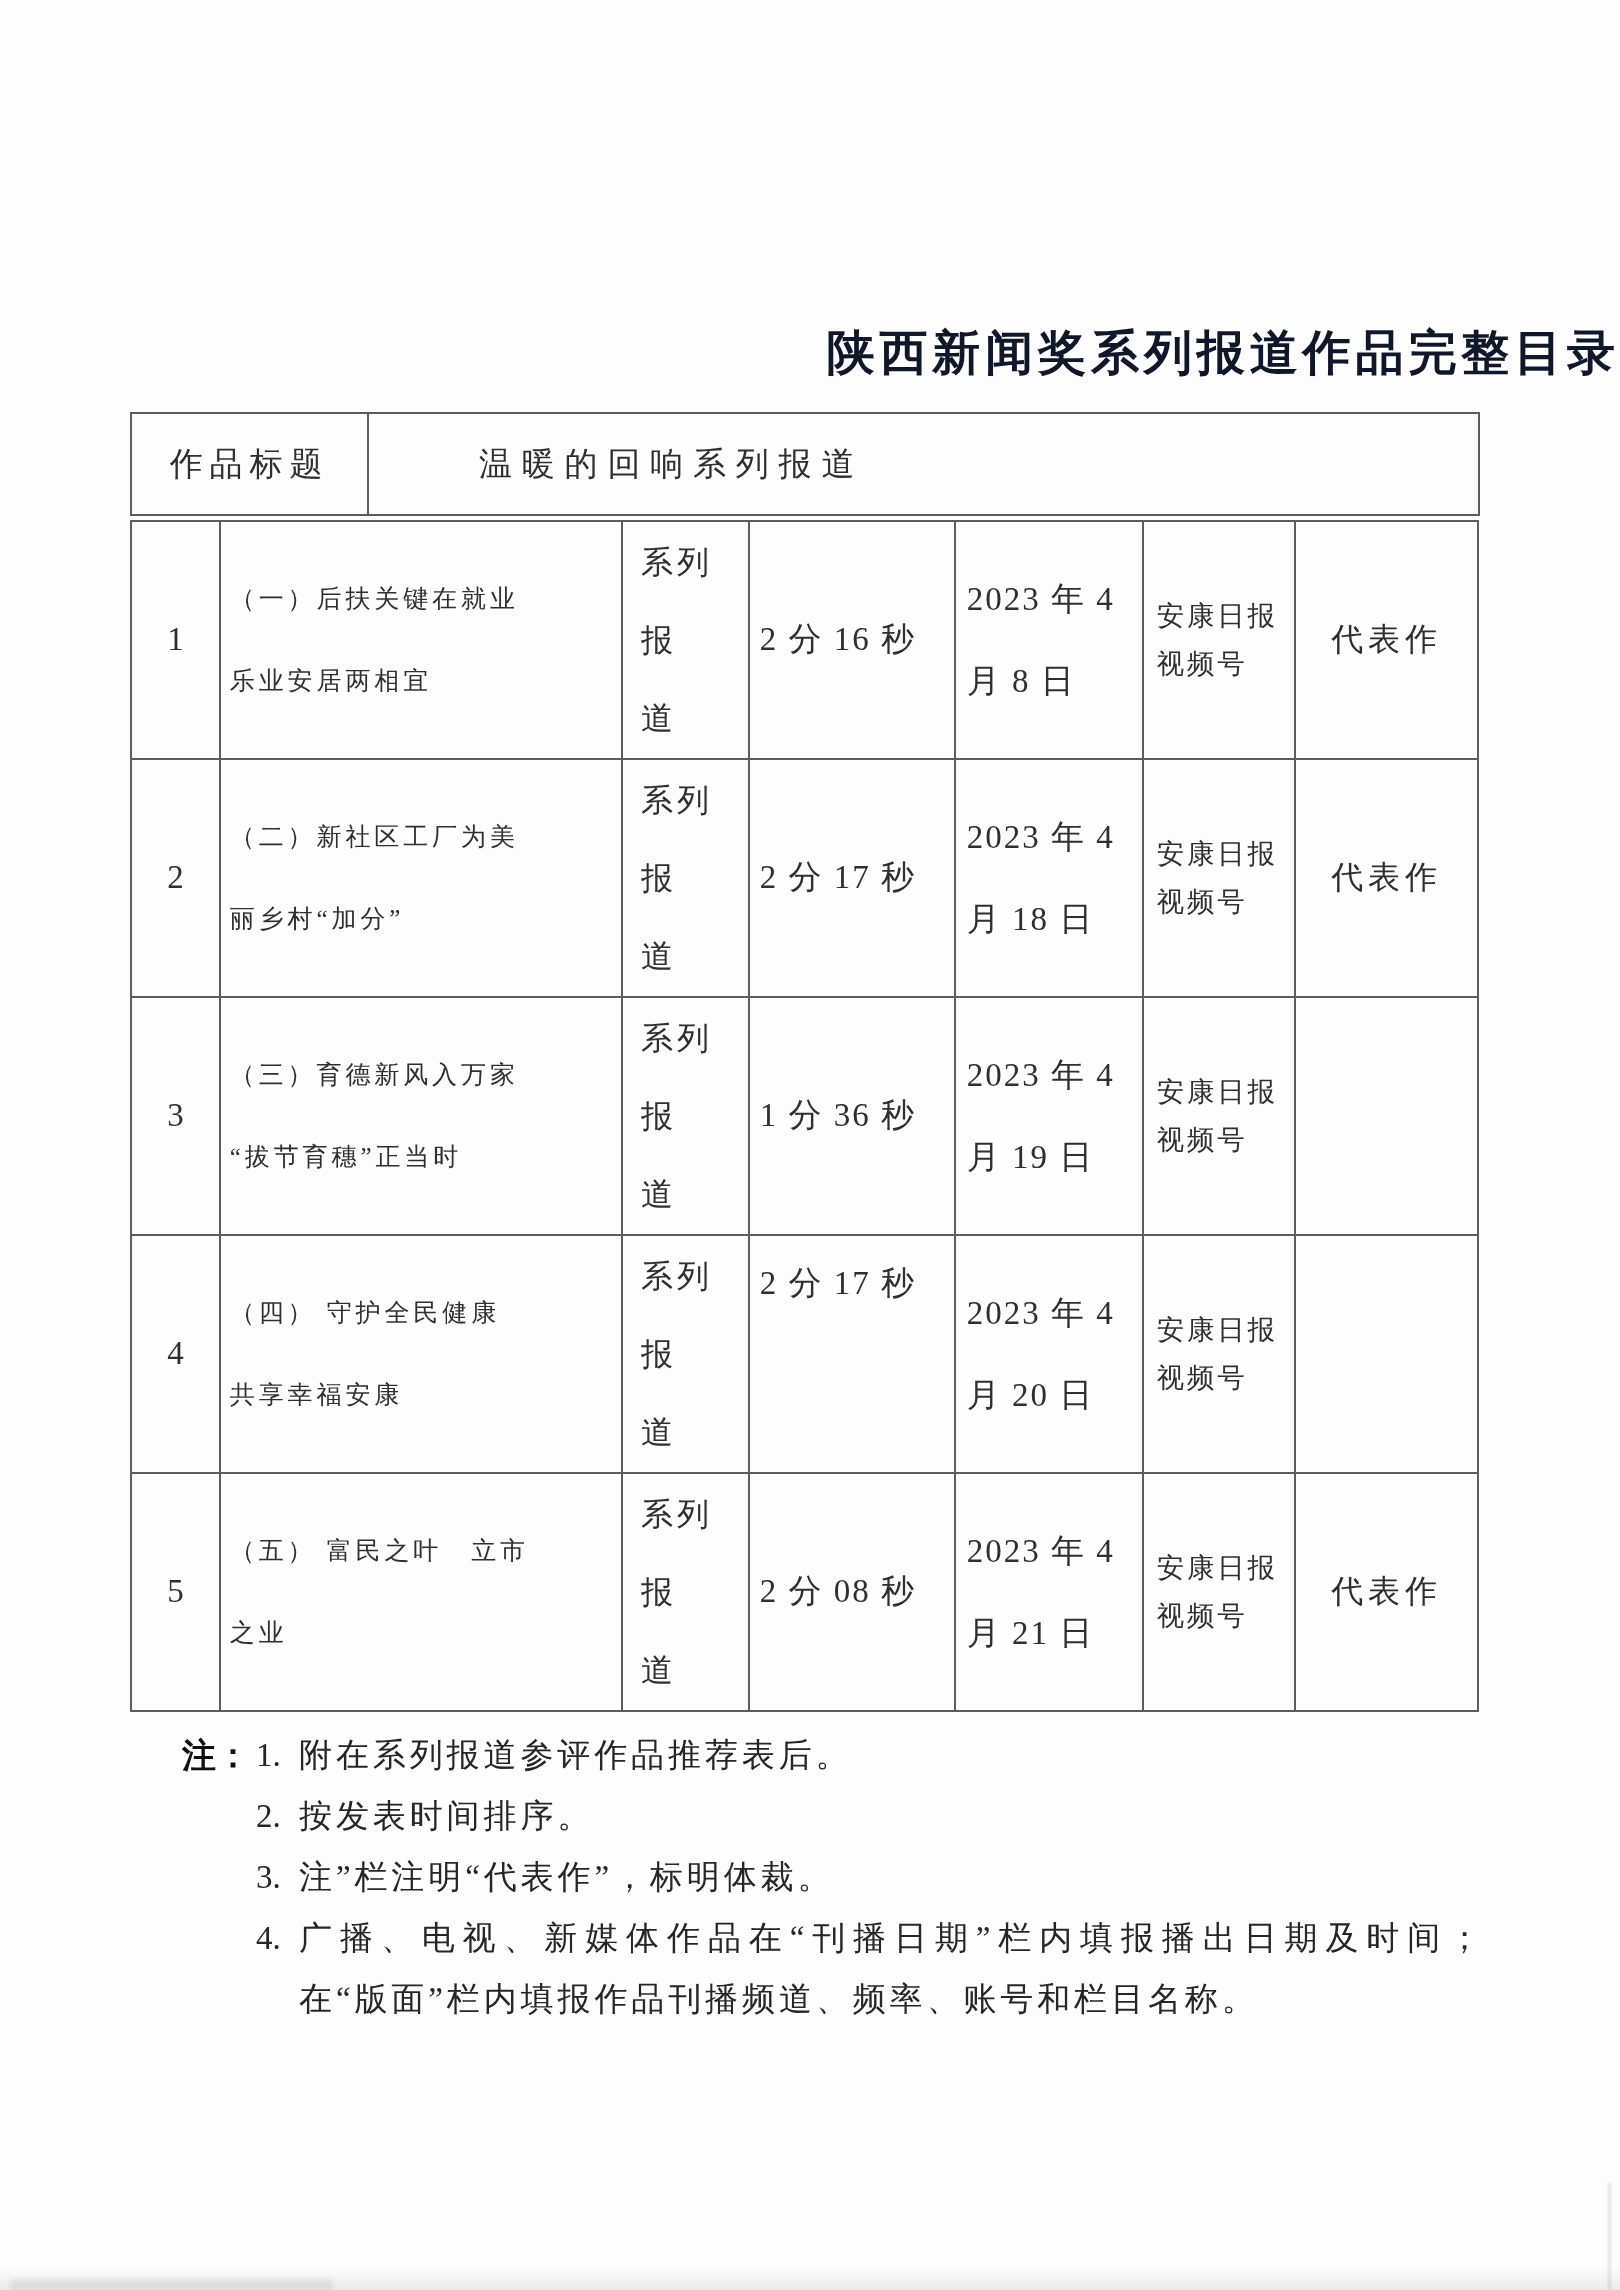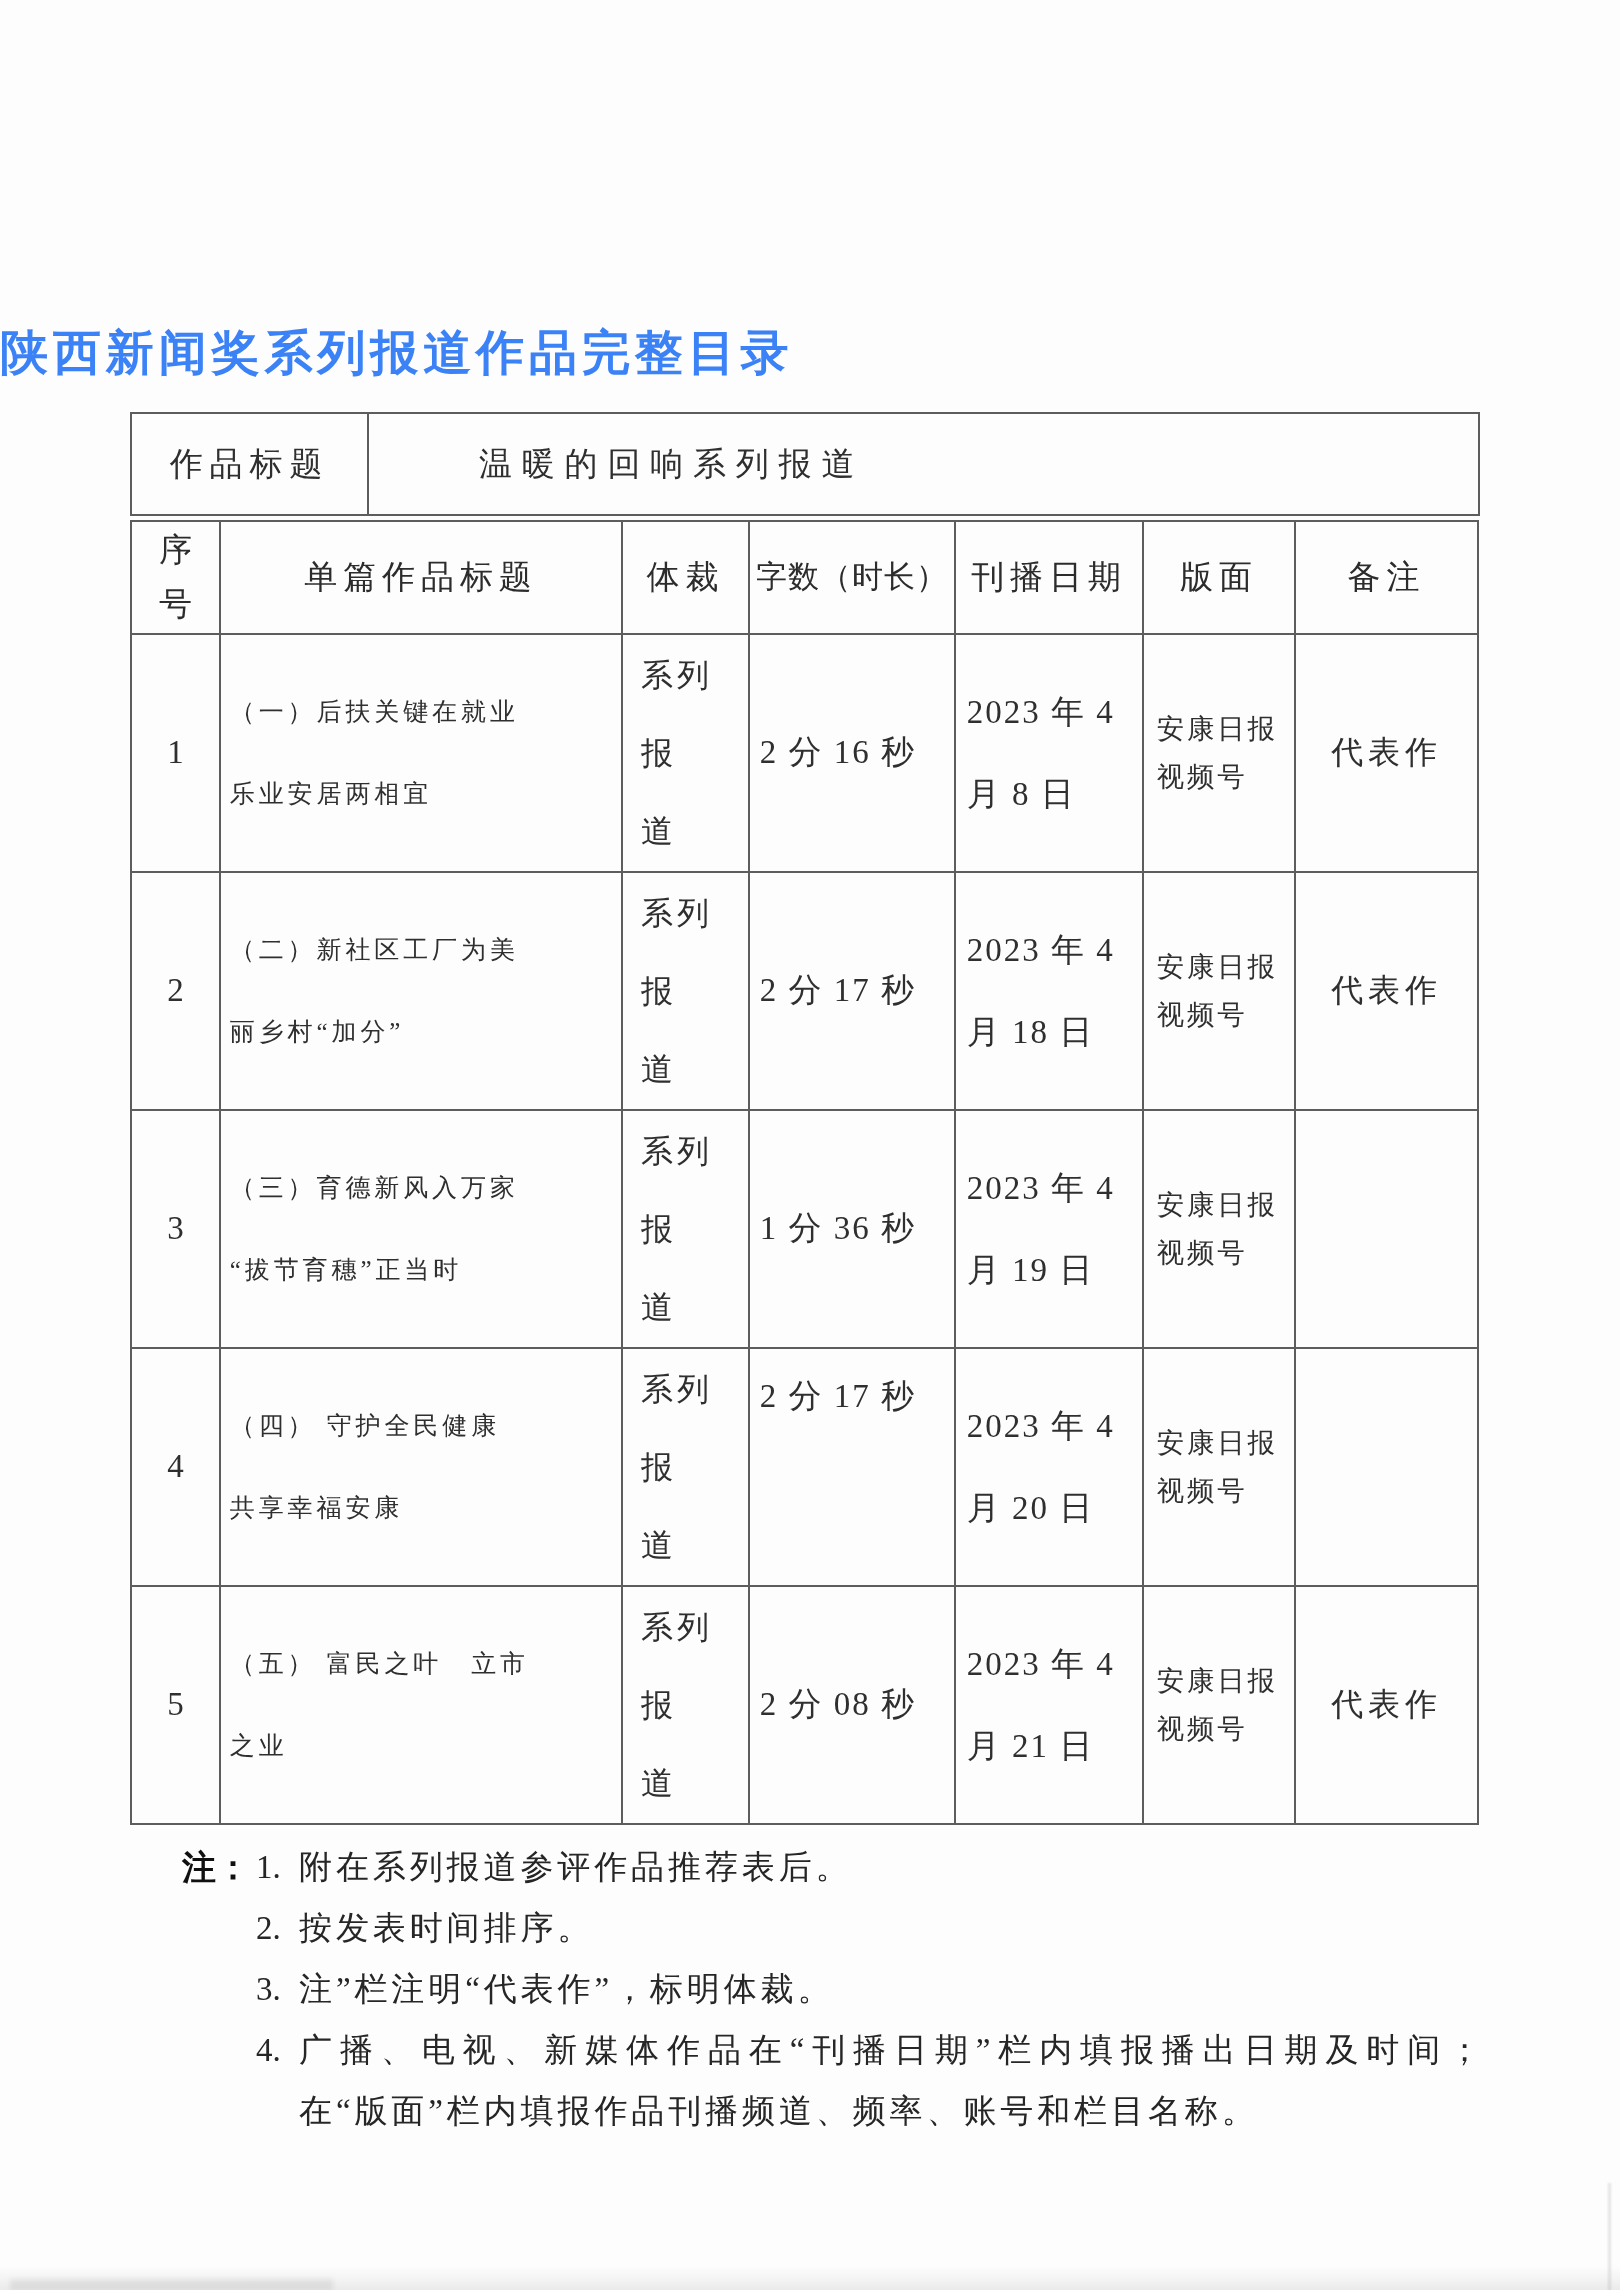--- a/index.html
+++ b/index.html
@@ -9,26 +9,26 @@
     width: 1620px;
     height: 2291px;
     background: #fdfdfd;
     overflow: hidden;
     font-family: "Liberation Serif", "DejaVu Serif", serif;
     color: #2f2f2f;
   }
   .doc-title {
     margin: 0;
     padding-top: 323px;
-    text-align: left;
+    text-align: right;
     font-size: 48px;
     line-height: 59px;
     font-weight: bold;
     letter-spacing: 4.9px;
-    color: #3b82f6;
+    color: #0f172a;
   }
   
   table.tbl {
     border-collapse: collapse;
     table-layout: fixed;
     margin-left: 130px;
     width: 1348px;
   }
   .tbl td, .tbl th {
     border: 2px solid #5d5d5d;
@@ -121,29 +121,20 @@
       <col style="width:89px">
         <col style="width:402px">
         <col style="width:127px">
       <col style="width:206px">
         <col style="width:188px">
         <col style="width:152px">
         <col style="width:183px">
     </colgroup>
 
     <tbody>
-        <tr class="hdr">
-      <th><span class="stack2">序号</span></th>
-      <th>单篇作品标题</th>
-      <th>体裁</th>
-      <th class="h-length">字数（时长）</th>
-      <th>刊播日期</th>
-      <th>版面</th>
-      <th>备注</th>
-    </tr>
 
     <tr class="r1">
       <td class="cell-index">1</td>
       <td class="cell-title">
         <div class="tline">（一）后扶关键在就业</div>
         <div class="tline">乐业安居两相宜</div>
       </td>
       <td class="cell-genre">
         <div class="tline">系列报</div>
         <div class="tline">道</div>

